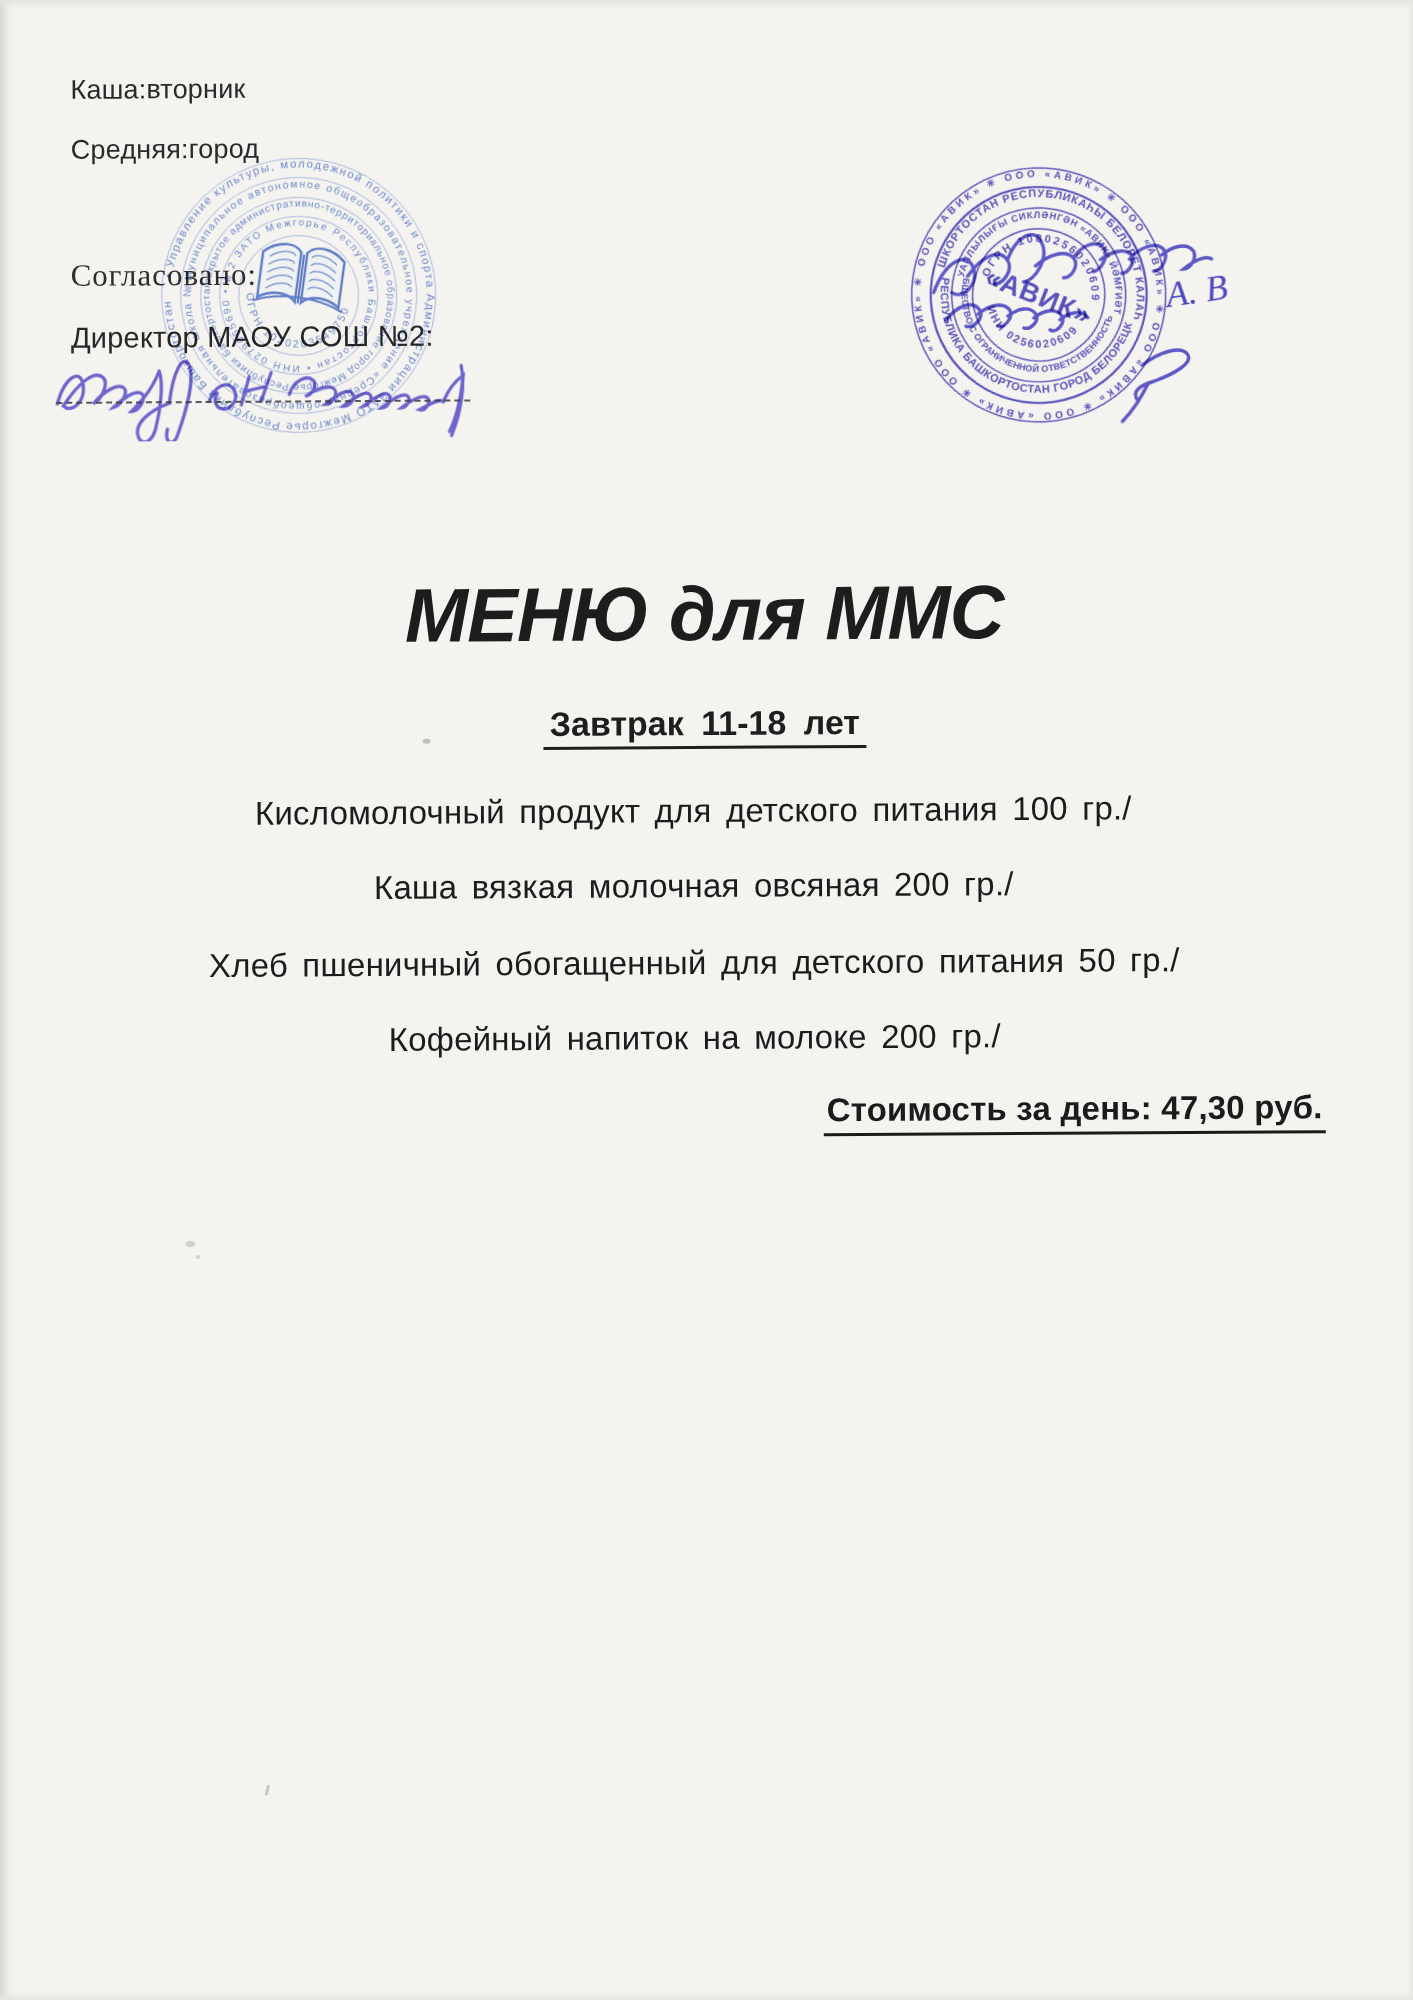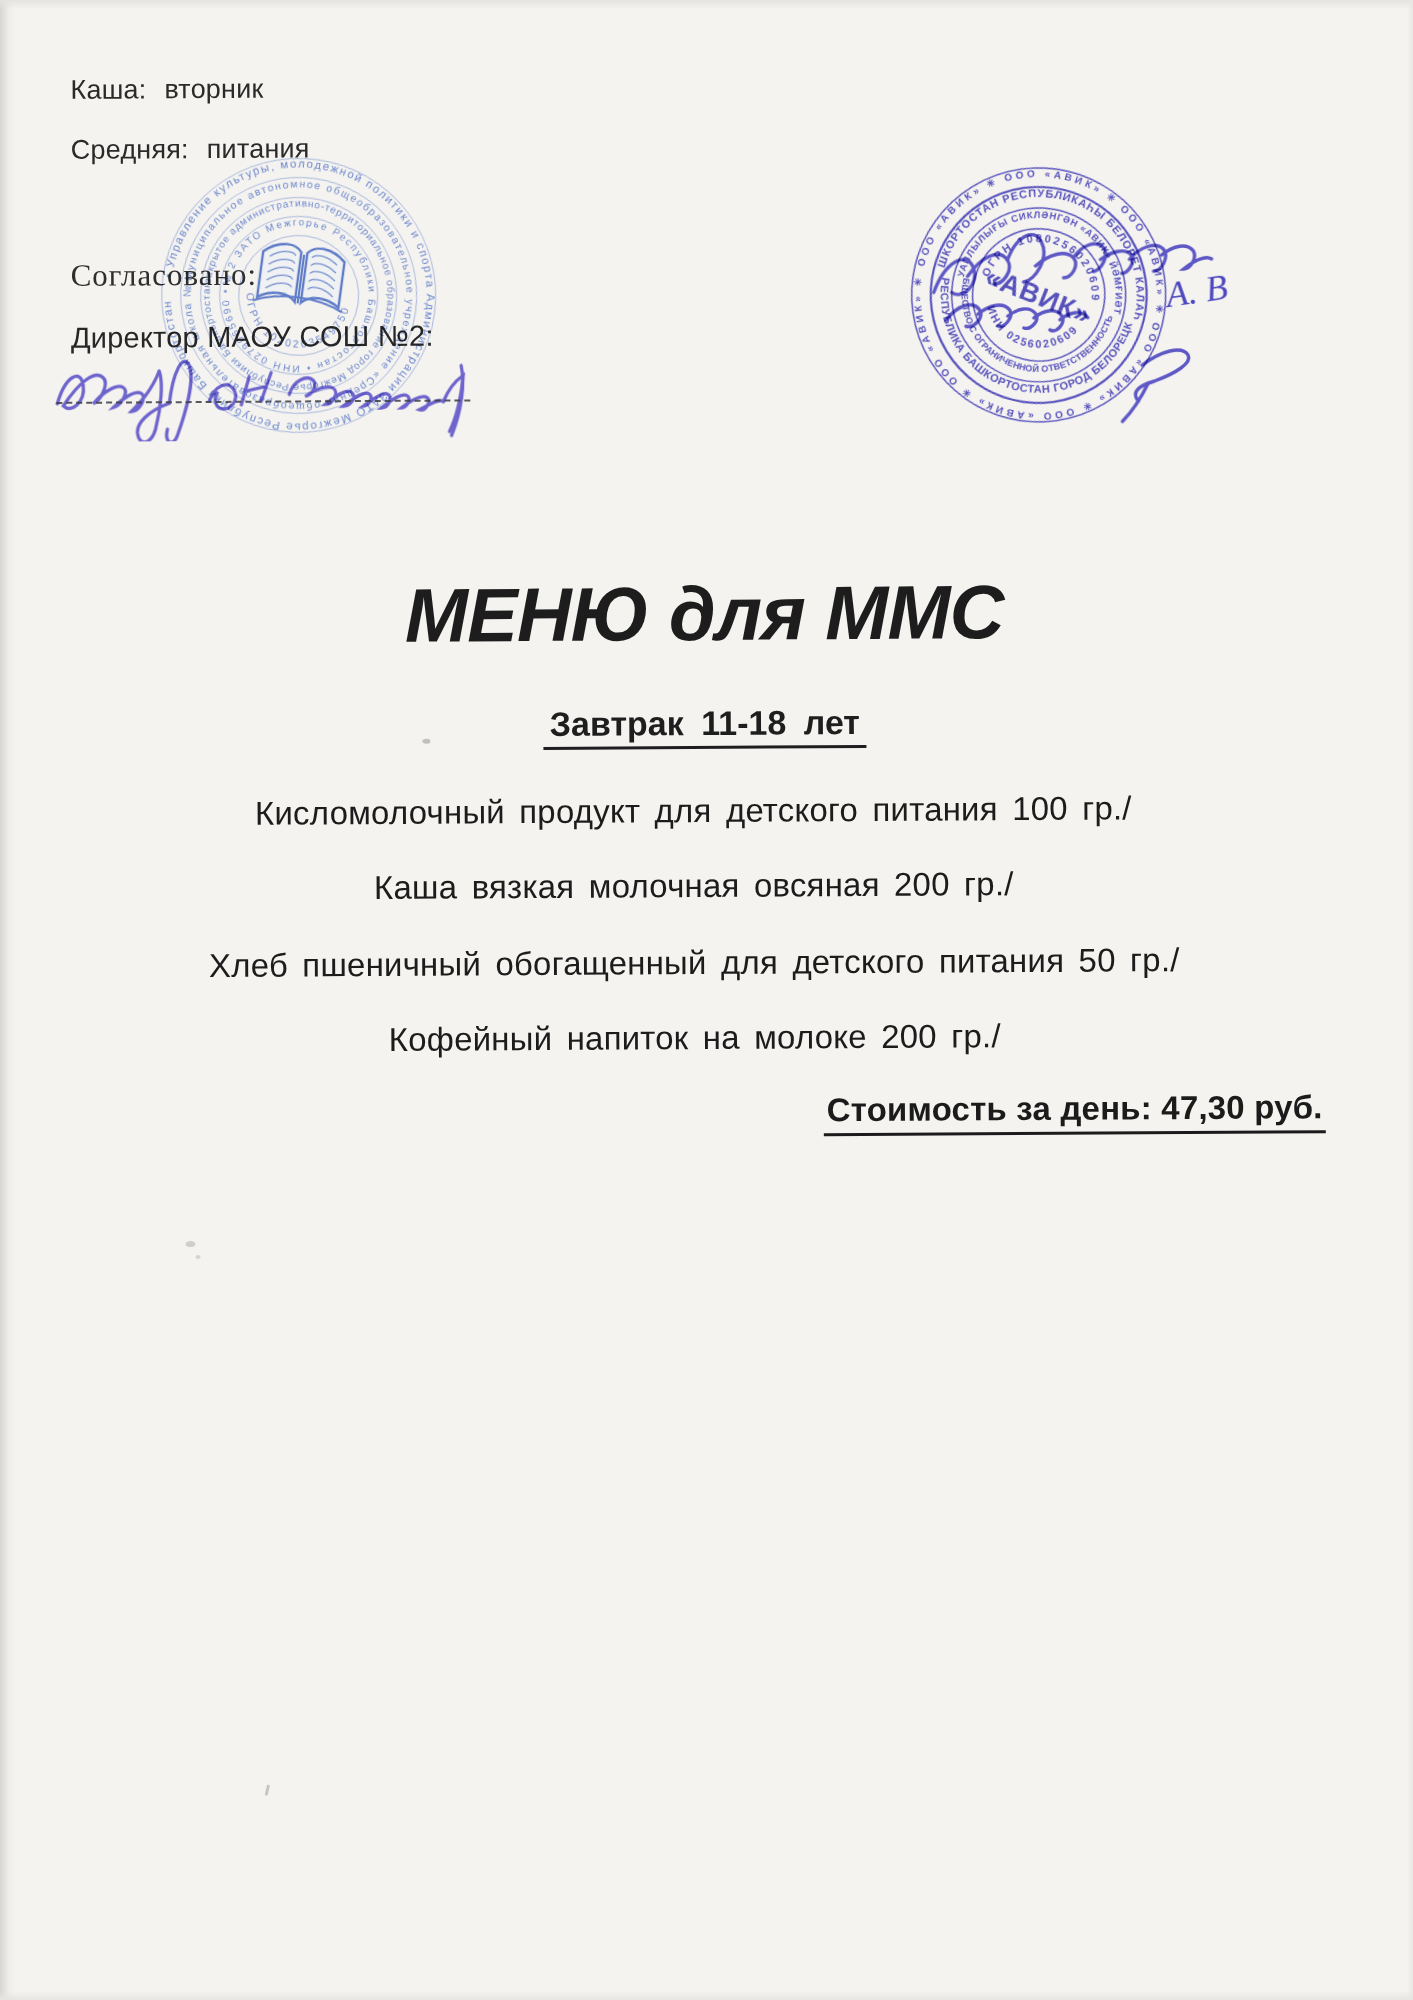--- a/index.html
+++ b/index.html
@@ -16,21 +16,21 @@
   .edge-top{position:absolute;left:0;top:0;width:100%;height:9px;
     background:linear-gradient(to bottom,#e5e3df,rgba(244,243,240,0));}
   .edge-right{position:absolute;right:0;top:0;width:6px;height:100%;
     background:linear-gradient(to left,#e9e7e3,rgba(244,243,240,0));}
   .edge-bottom{position:absolute;left:0;bottom:0;width:100%;height:9px;
     background:linear-gradient(to top,#e7e5e1,rgba(244,243,240,0));}
 
   .content{position:absolute;inset:0;transform:rotate(-0.35deg);transform-origin:700px 1000px;}
 
   .hline{position:absolute;color:#2a2a2a;font-size:27px;line-height:1.05;letter-spacing:0.2px;}
-  .hline .val{margin-left:18px;}
+  .hline .val{margin-left:0;}
   .serifline{position:absolute;font-family:"Liberation Serif", serif;font-size:31px;color:#2e2e2e;letter-spacing:1px;}
   .dirline{position:absolute;font-size:29px;color:#272727;letter-spacing:0.2px;}
 
   .sig-line{position:absolute;left:60px;top:398px;width:414px;border-top:2.5px dashed #3d3d45;opacity:.85;}
 
   .stamp{position:absolute;mix-blend-mode:multiply;filter:blur(0.35px);}
   .signature{position:absolute;mix-blend-mode:multiply;filter:blur(0.25px);}
 
   .page-title{position:absolute;left:0;top:570px;width:1413px;text-align:center;
     font-size:76px;font-weight:bold;font-style:italic;color:#1d1d1d;letter-spacing:-1px;}
@@ -51,21 +51,21 @@
 <div class="scan">
   <div class="edge-left"></div>
   <div class="edge-top"></div>
   <div class="edge-right"></div>
   <div class="edge-bottom"></div>
 
   <div class="content">
 
     <div class="hline" style="left:76px;top:72px;"><span>Каша:</span><span class="val">вторник</span></div>
 
-    <div class="hline" style="left:76px;top:132px;"><span>Средняя:</span><span class="val">питания</span></div>
+    <div class="hline" style="left:76px;top:132px;"><span>Средняя:</span><span class="val">город</span></div>
 
     <div class="serifline" style="left:75px;top:254px;">Согласовано:</div>
 
     <div class="dirline" style="left:75px;top:318px;">Директор МАОУ СОШ №2:</div>
 
     <svg class="stamp" style="left:158px;top:148px;transform:rotate(8deg);" width="290" height="290" viewBox="-145 -145 290 290">
       <defs>
         <path id="s-r1" d="M -128,0 A 128,128 0 1,1 128,0 A 128,128 0 1,1 -128,0"></path>
         <path id="s-r2" d="M -108,0 A 108,108 0 1,1 108,0 A 108,108 0 1,1 -108,0"></path>
         <path id="s-r3" d="M -89,0 A 89,89 0 1,1 89,0 A 89,89 0 1,1 -89,0"></path>

